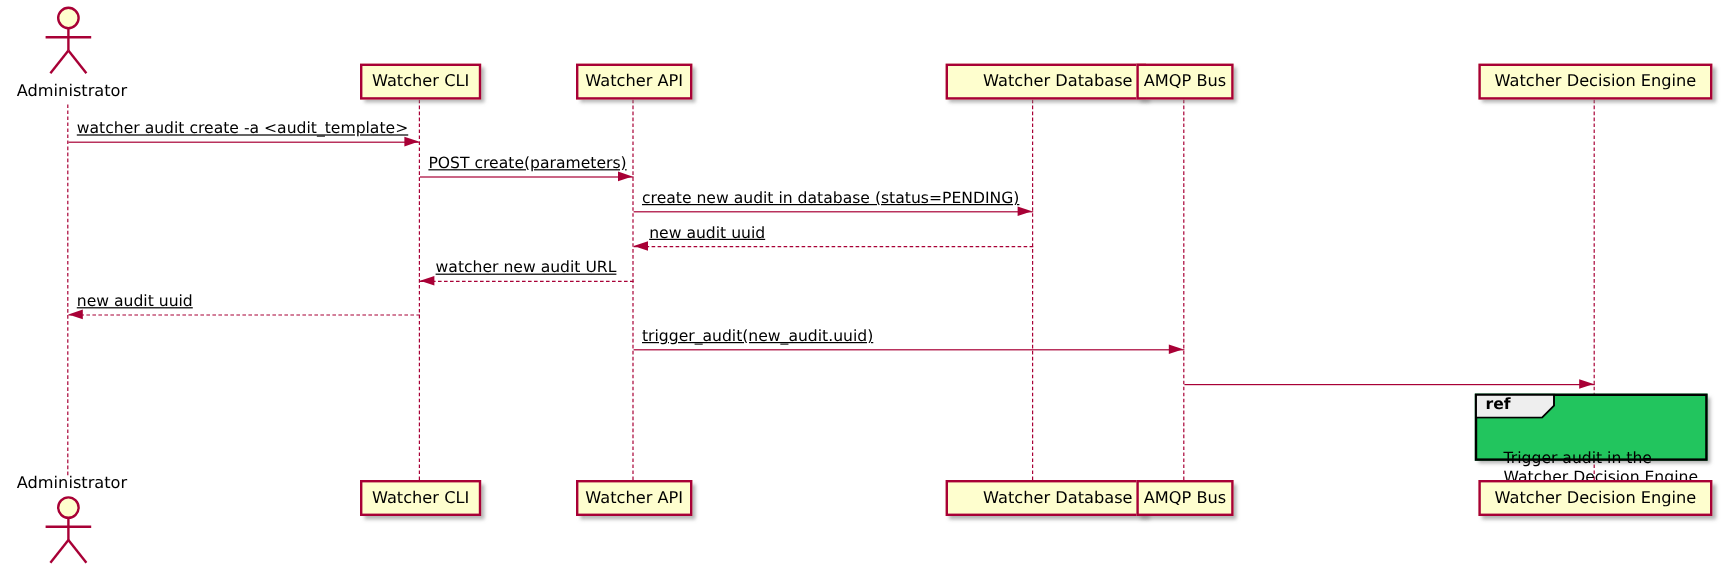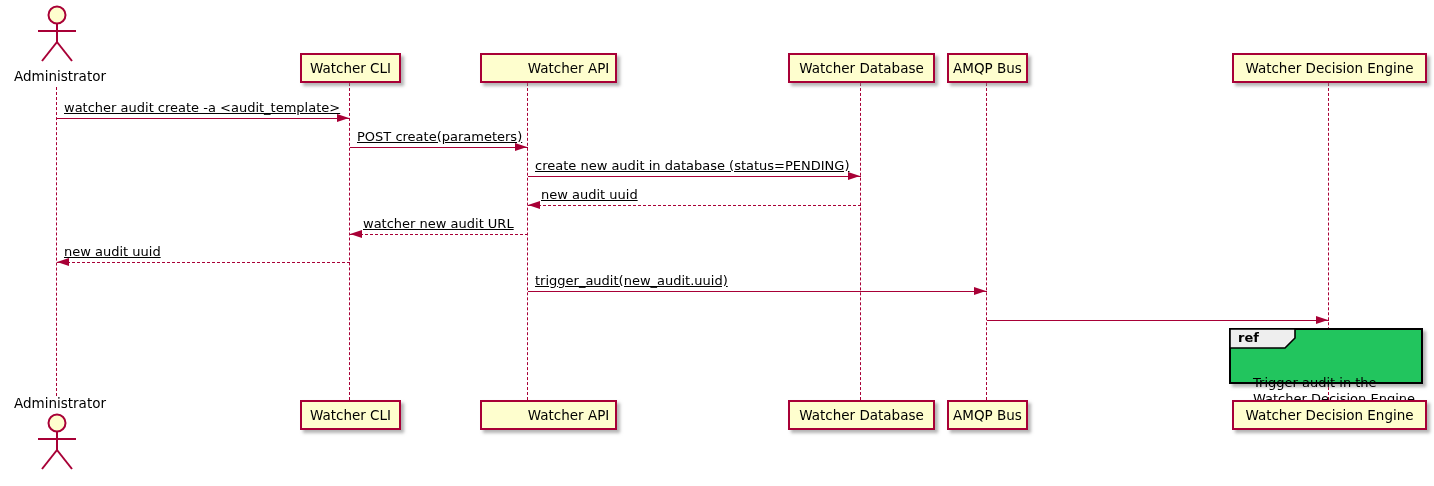--- a/index.html
+++ b/index.html
@@ -18,22 +18,22 @@
   
   .pbox{
     position:absolute;height:26px;background:#FEFECE;border:2px solid #A80036;
     display:flex;align-items:center;justify-content:center;
     font-size:13.5px;box-shadow:3px 3px 3px rgba(130,130,130,0.6);
     white-space:nowrap;box-sizing:content-box;
   }
   .prow-top{top:53px;}
   .prow-bottom{top:400px;}
   .p-cli{left:300px;width:97px;}
-  .p-api{left:480px;width:93px;padding-left:40px;}
-  .p-db{left:788px;width:143px;}
+  .p-api{left:480px;width:93px;}
+  .p-db{left:788px;width:143px;padding-left:20px;}
   .p-amqp{left:947px;width:77px;}
   .p-wde{left:1232px;width:191px;}
   
   .actor-figure{position:absolute;left:35px;width:44px;height:58px;}
   .actor-figure.top{top:5px;}
   .actor-figure.bottom{top:413px;}
   .actor-label{
     position:absolute;left:8px;width:98px;text-align:right;
     font-size:13.5px;white-space:nowrap;
   }

